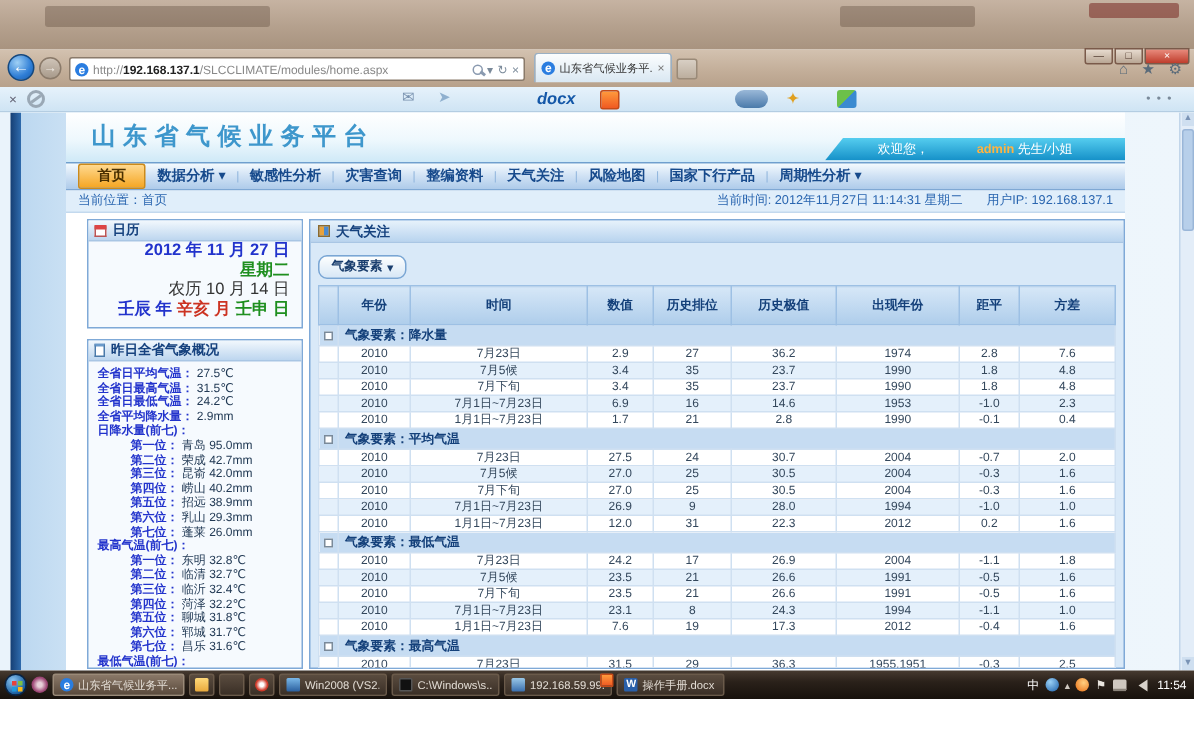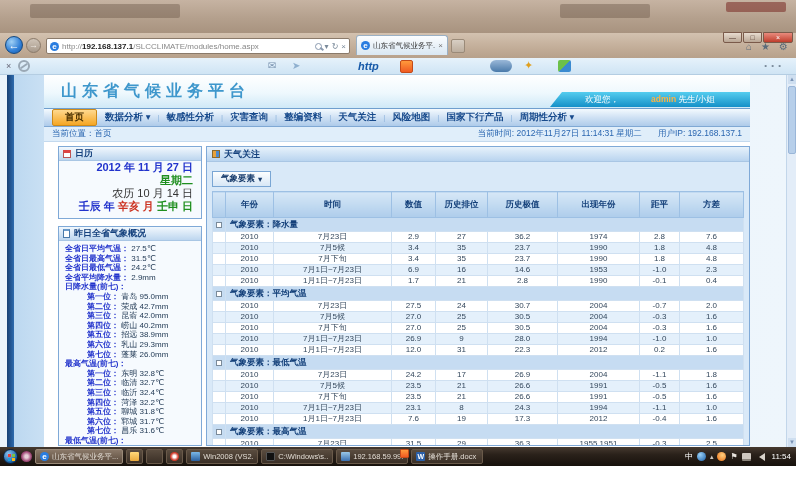--- a/index.html
+++ b/index.html
@@ -115,21 +115,21 @@
   .stat-label { color:#2233cc; font-weight:bold; }
   .rank-heading { color:#2233cc; font-weight:bold; }
   .rank-item { padding-left:22px; }
   .rank-pos { color:#2233cc; font-weight:bold; }
 
   .main { flex:1; border:1px solid #7fa9d7; background:#d9e9f8; overflow:hidden; }
   .main-header { height:15px; background:linear-gradient(180deg,#e7f2fb,#b9d4ef);
     border-bottom:1px solid #a9c6e4; display:flex; align-items:center; gap:4px; padding:0 5px; }
   .main-body { padding:5px; }
   .elem-btn { display:inline-flex; align-items:center; gap:3px; height:16px; padding:0 8px;
-    background:linear-gradient(180deg,#fdfefe,#d7e7f6); border:1px solid #7aa6d4; border-radius:0;
+    background:linear-gradient(180deg,#fdfefe,#d7e7f6); border:1px solid #7aa6d4; border-radius:6px;
     font-size:8.5px; font-weight:bold; color:#1a3e6e;
     font-family:"Liberation Sans","DejaVu Sans",sans-serif; }
   .wtable { width:100%; margin-top:4px; border-collapse:collapse; background:#fff;
     border:1px solid #8fb6dc; table-layout:fixed; }
   .wtable th { height:26px; background:linear-gradient(180deg,#d6e7f7,#aecdeb);
     border:1px solid #9dc0e4; font-size:8.5px; color:#14407a; }
   .wtable td { border:1px solid #cfe0f1; font-size:8px; color:#33475c; text-align:center;
     height:10px; padding:0; line-height:10px; overflow:hidden; white-space:nowrap; }
   tr.group td { background:#c6dcf2; height:13px; line-height:13px; }
   tr.group td.glabel { text-align:left; font-weight:bold; color:#14407a; font-size:8.5px; padding-left:4px; }
@@ -220,21 +220,21 @@
       <span>★</span>
       <span>⚙</span>
     </div>
   </div>
 
   <div class="cmdbar">
     <span class="cb-close">×</span>
     <span class="stop-ico"></span>
     <span class="cb-mail">✉</span>
     <span class="cb-send">➤</span>
-    <span class="bing">http</span>
+    <span class="bing">docx</span>
     <span class="orange-app"></span>
     <span class="addon1"></span>
     <span class="addon2">✦</span>
     <span class="addon3"></span>
     <span class="cb-dots">• • •</span>
   </div>
 
   <div class="viewport">
     <div class="left-band"></div>
     <div class="page-bg"></div>

